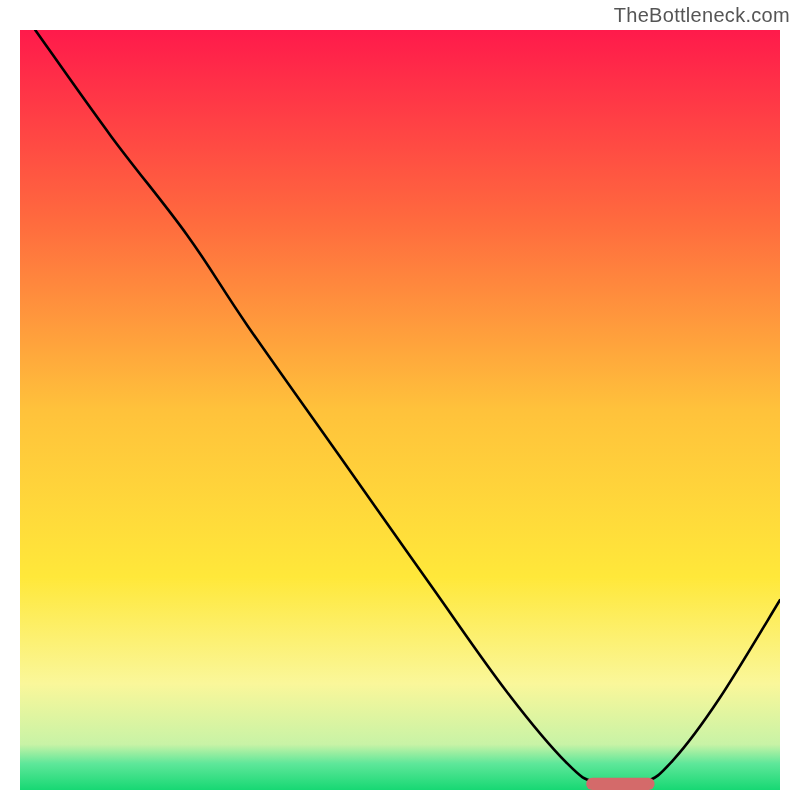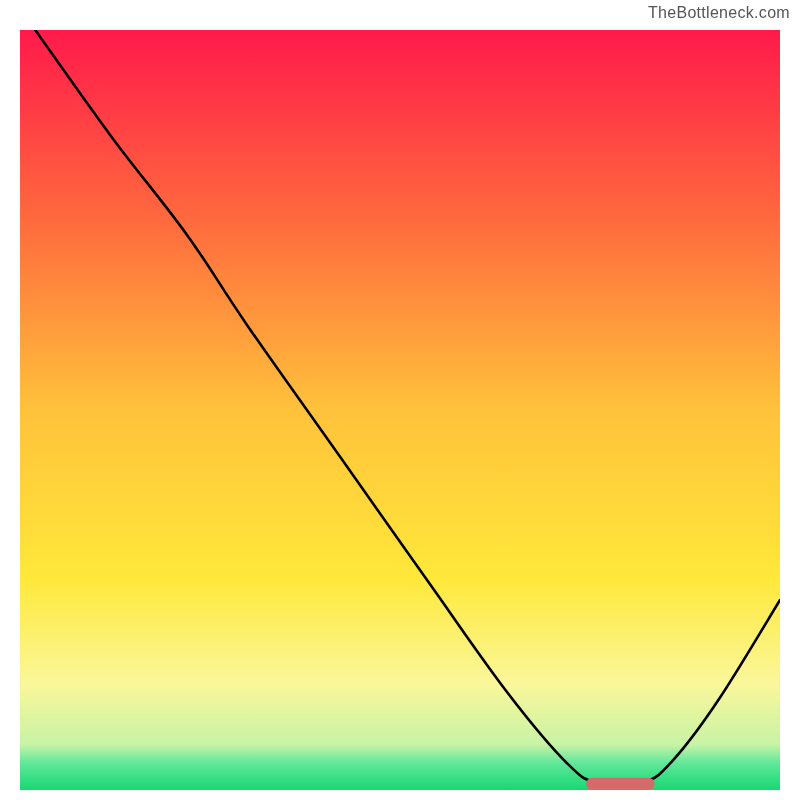--- a/index.html
+++ b/index.html
@@ -14,21 +14,21 @@
   .stage {
     position: relative;
     width: 800px;
     height: 800px;
   }
   .watermark {
     position: absolute;
     top: 4px;
     right: 10px;
     color: #555555;
-    font-size: 16px;
+    font-size: 20px;
     font-weight: 400;
     letter-spacing: 0.3px;
   }
   .plot {
     position: absolute;
     left: 20px;
     top: 30px;
     width: 760px;
     height: 760px;
   }

